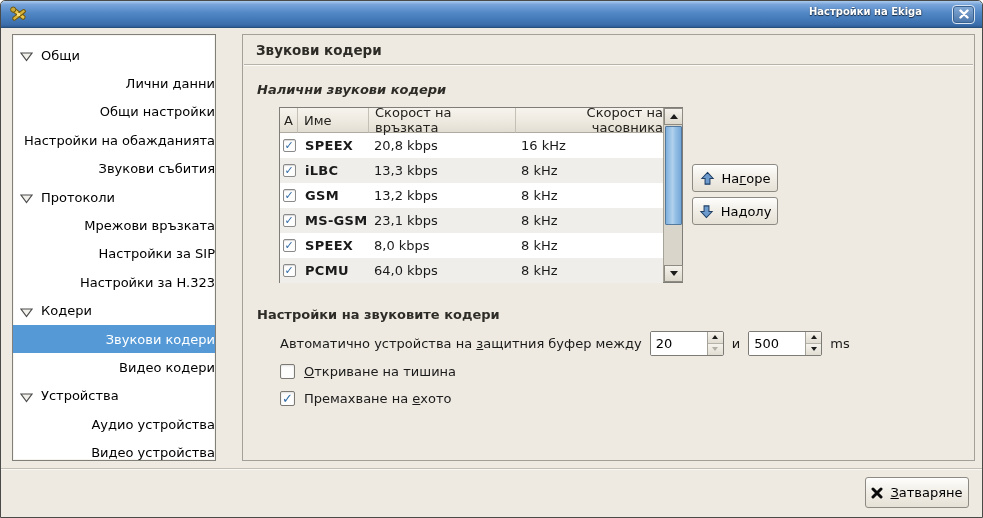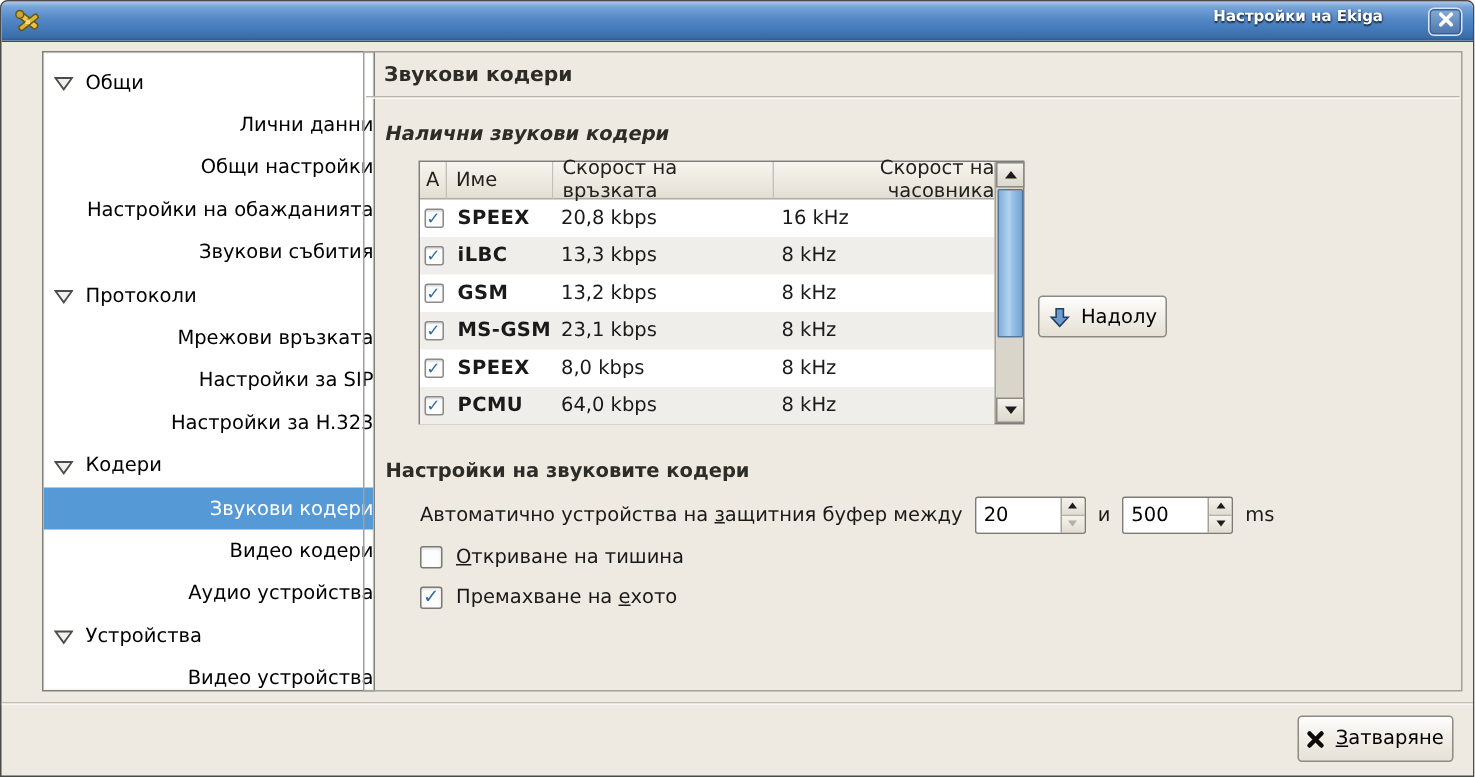--- a/index.html
+++ b/index.html
@@ -16,21 +16,21 @@
   .tb-icon { position:absolute; left:8px; top:4px; width:19px; height:19px; }
   .tb-title { position:absolute; left:60px; right:60px; top:5px; text-align:right;
     color:#fff; font-weight:bold; font-size:10px;
     text-shadow:0 1px 1px rgba(0,0,0,.65), 1px 0 1px rgba(0,0,0,.3); }
   .tb-close { position:absolute; right:7px; top:4px; width:23px; height:19px;
     background:linear-gradient(to bottom,#86add9,#4a74a8);
     border:1px solid #d9e4f2; border-radius:4px; box-shadow:0 0 0 1px #39618f inset;
     display:flex; align-items:center; justify-content:center; cursor:pointer; }
 
   
-  .sidebar { position:absolute; left:27px; top:33px; width:222px; height:427px;
+  .sidebar { position:absolute; left:11px; top:33px; width:204px; height:427px;
     background:#fff; border:1px solid #817f79; box-shadow:0 0 0 1px #f7f5f0 inset; overflow:hidden; }
   .mainpanel { position:absolute; left:241px; top:33px; width:733px; height:427px;
     border:1px solid #a3a099; }
 
   
   .trow { display:flex; align-items:center; height:28.4px; padding-left:7px; color:#000; cursor:pointer; }
   .trow .expander { width:13px; height:10px; margin-right:8px; flex:0 0 13px; }
   .trow.child { padding-left:43px;justify-content:flex-end; }
   .trow.selected { background:#559ad6; color:#fff; }
 
@@ -182,29 +182,29 @@
           </svg></span>
       <span class="lbl">Кодери</span>
     </div>
     <div class="trow child selected">
         <span class="lbl">Звукови кодери</span>
       </div>
     <div class="trow child">
         <span class="lbl">Видео кодери</span>
       </div>
 
-    <div class="trow child">
-        <span class="lbl">Аудио устройства</span>
-      </div>
     <div class="trow group">
       <span class="expander"><svg width="13" height="10" viewBox="0 0 13 10">
             <polygon points="1,1 12,1 6.5,8.6" fill="#f2f0ea" stroke="#4c4c4c" stroke-width="1.2"></polygon>
           </svg></span>
       <span class="lbl">Устройства</span>
     </div>
+    <div class="trow child">
+        <span class="lbl">Аудио устройства</span>
+      </div>
     <div class="trow child">
         <span class="lbl">Видео устройства</span>
       </div>
   </div>
 
   <div class="mainpanel">
     <div class="page-title">Звукови кодери</div>
     <div class="hsep"></div>
 
     <div class="sec-title sec1-title">Налични звукови кодери</div>
@@ -282,20 +282,28 @@
         <div class="sb-btn sb-up">
             <span class="tri-up"></span>
           </div>
         <div class="sb-thumb"></div>
         <div class="sb-btn sb-down">
             <span class="tri-down"></span>
           </div>
       </div>
     </div>
 
+    <button class="gtk-btn btn-up">
+      <span style="display:flex">
+        <svg width="15" height="15" viewBox="0 0 16 16">
+            <path d="M8 1.5 L14 8 H10.6 V14 H5.4 V8 H2 Z" fill="#6d9bce" stroke="#1f3f66" stroke-width="1.1"></path>
+          </svg>
+      </span>
+      <span class="lbl"><span>На</span><span class="mn">г</span><span>оре</span></span>
+    </button>
     <button class="gtk-btn btn-down">
       <span style="display:flex">
         <svg width="15" height="15" viewBox="0 0 16 16">
             <path d="M8 14.5 L2 8 H5.4 V2 H10.6 V8 H14 Z" fill="#6d9bce" stroke="#1f3f66" stroke-width="1.1"></path>
           </svg>
       </span>
       <span class="lbl"><span>На</span><span class="mn">д</span><span>олу</span></span>
     </button>
 
     <div class="sec-title sec2-title">Настройки на звуковите кодери</div>

